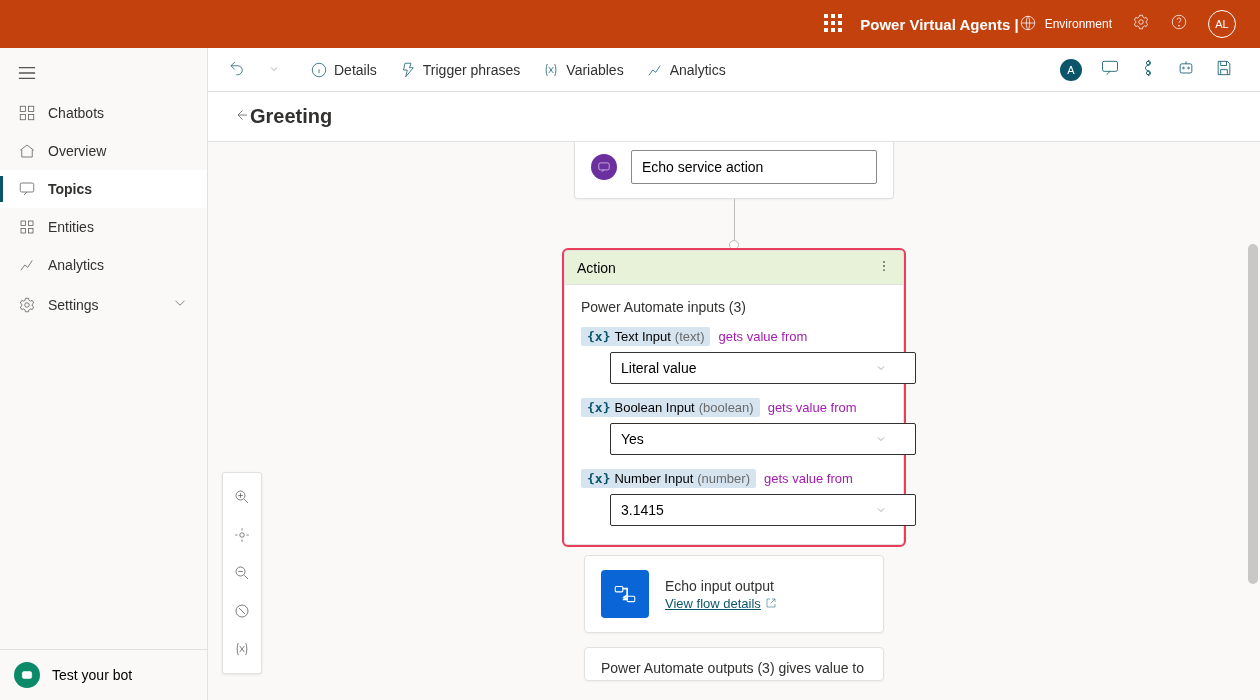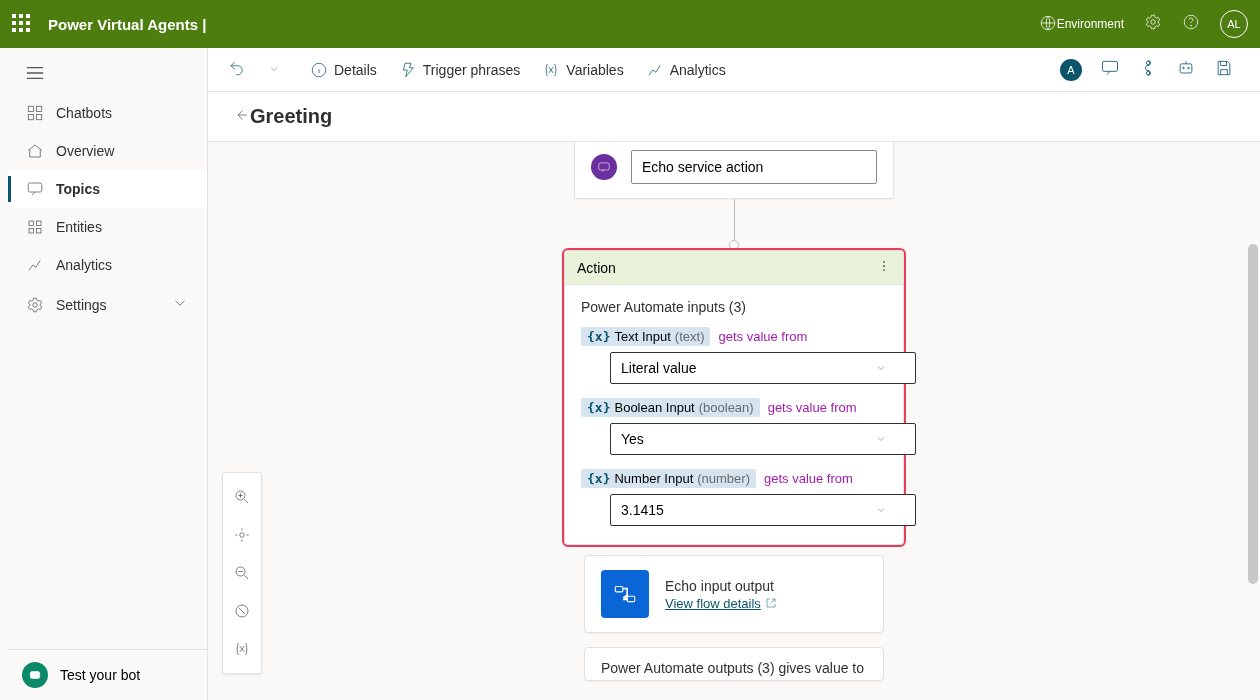--- a/index.html
+++ b/index.html
@@ -1,34 +1,34 @@
 <!DOCTYPE html>
 <html><head>
 <meta charset="utf-8">
 <style>
 * { box-sizing: border-box; margin: 0; padding: 0; font-family: "Segoe UI", -apple-system, sans-serif; }
 html, body { width: 1260px; height: 700px; overflow: hidden; background: #fff; }
 
 
-.appbar { height: 48px; background: #4d7c0f; color: #fff; display: flex; align-items: center; padding: 0 12px; justify-content: space-between; }
+.appbar { height: 48px; background: #c2410c; color: #fff; display: flex; align-items: center; padding: 0 24px; justify-content: flex-end; }
 .appbar-left { display: flex; align-items: center; gap: 16px; }
 .waffle { width: 20px; height: 20px; display: grid; grid-template-columns: repeat(3,4px); grid-template-rows: repeat(3,4px); gap: 3px; }
 .waffle span { background: #fff; width: 4px; height: 4px; }
 .appbar-title { font-size: 15px; font-weight: 600; }
 .appbar-right { display: flex; align-items: center; gap: 20px; }
-.env-block { display: flex; align-items: center; font-size: 12px; }
+.env-block { display: flex; align-items: center; gap: 8px; font-size: 12px; }
 .env-icon svg { width: 18px; height: 18px; stroke: #fff; fill: none; }
 .appbar-icon svg { width: 18px; height: 18px; stroke: #fff; fill: none; }
 .avatar-circle { width: 28px; height: 28px; border-radius: 50%; border: 1px solid #fff; display: flex; align-items: center; justify-content: center; font-size: 11px; }
 
 
 .shell { display: flex; height: calc(700px - 48px); }
 
 
-.sidebar { width: 208px; border-right: 1px solid #e1e1e1; display: flex; flex-direction: column; background: #faf9f8; padding-left: 8px; }
+.sidebar { width: 208px; border-right: 1px solid #e1e1e1; display: flex; flex-direction: column; background: #faf9f8; }
 .sidebar-top { padding: 8px 0; }
 .hamburger { padding: 10px 18px; cursor: pointer; }
 .hamburger svg { width: 18px; height: 14px; stroke: #555; }
 .nav-item { display: flex; align-items: center; gap: 12px; padding: 10px 18px; font-size: 14px; color: #323130; cursor: pointer; position: relative; }
 .nav-item.active { background: #fff; font-weight: 600; }
 .nav-item.active::before { content:""; position:absolute; left:0; top:6px; bottom:6px; width:3px; background:#0b556a; }
 .nav-item svg { width: 18px; height: 18px; stroke: #555; fill: none; }
 .nav-item .chev { margin-left: auto; }
 .sidebar-bottom { margin-top: auto; border-top: 1px solid #e1e1e1; display: flex; align-items: center; gap: 12px; padding: 12px 14px; font-size: 14px; }
 .bot-badge { width: 26px; height: 26px; border-radius: 50%; background: #0b8a6a; display:flex; align-items:center; justify-content:center; }

